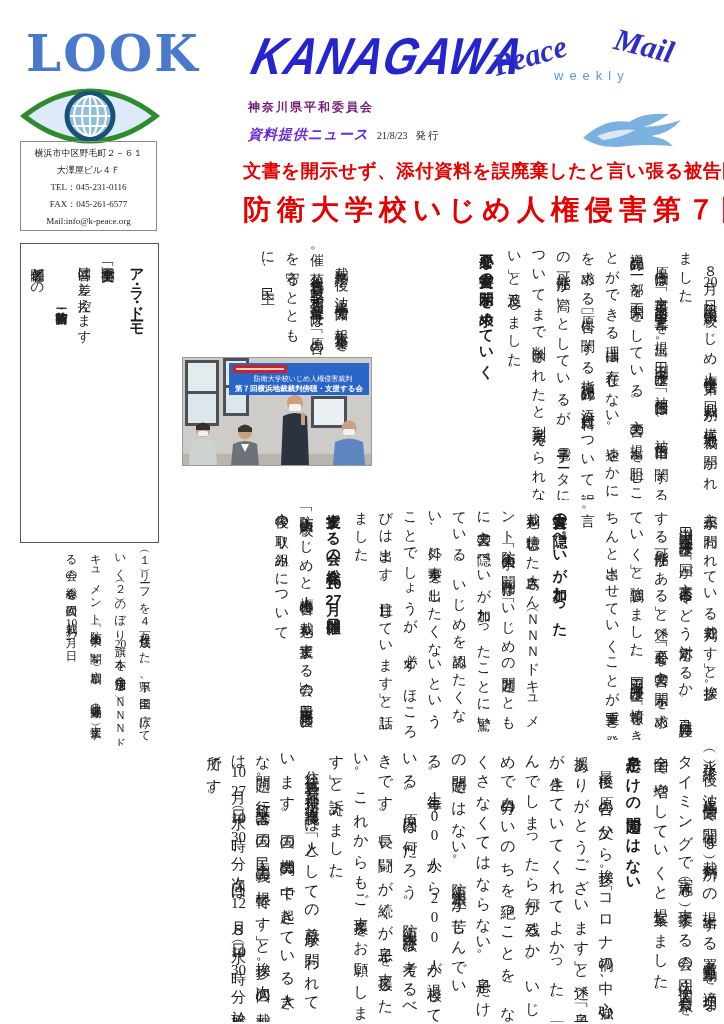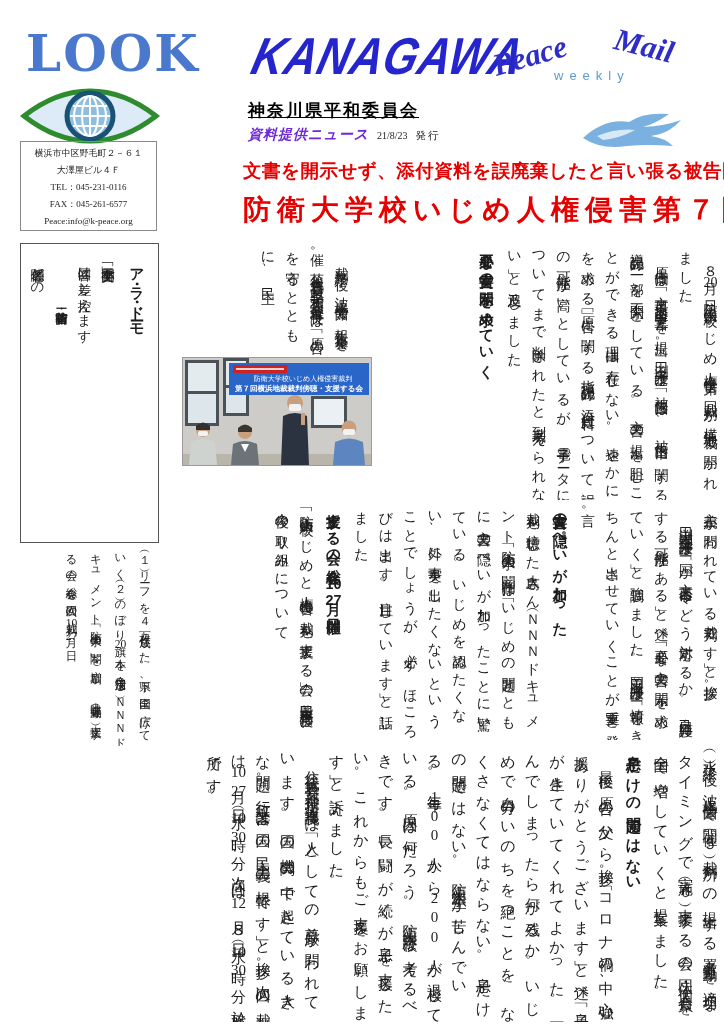--- a/index.html
+++ b/index.html
@@ -21,21 +21,21 @@
   }
   .masthead{
     position:absolute;left:246px;top:36px;
     font-family:"Liberation Sans","DejaVu Sans",sans-serif;
     font-weight:800;font-style:italic;font-size:44px;letter-spacing:1px;color:#2525cd;
     transform:skewX(-14deg) scaleY(1.18);transform-origin:left bottom;white-space:nowrap;
   }
   .org{
     position:absolute;left:248px;top:99px;
     font-family:"Liberation Sans","DejaVu Sans",sans-serif;
-    font-weight:bold;font-size:17px;letter-spacing:2px;color:#000000;text-decoration:underline;
+    font-weight:bold;font-size:12px;letter-spacing:2px;color:#701a75;
   }
   .issue{position:absolute;left:248px;top:126px;display:flex;align-items:baseline;gap:8px;white-space:nowrap;}
   .issue .news{font-family:"Liberation Sans","DejaVu Sans",sans-serif;font-weight:bold;font-style:italic;font-size:14px;letter-spacing:1px;color:#6d28d9;}
   .issue .no{font-style:italic;font-size:21px;font-weight:bold;color:#111;letter-spacing:1px;}
   .issue .date{font-size:10px;color:#222;}
   .issue .pub{font-size:10.5px;color:#222;letter-spacing:2px;}
   .pm{position:absolute;left:490px;top:16px;width:228px;height:100px;color:#2d2dc8;
       font-family:"Liberation Serif","DejaVu Serif",serif;font-style:italic;font-weight:bold;}
   .peace{position:absolute;left:2px;top:22px;font-size:31px;transform:rotate(-16deg);display:inline-block;}
   .mail{position:absolute;left:124px;top:12px;font-size:31px;transform:rotate(14deg);display:inline-block;}
@@ -108,21 +108,21 @@
   <line x1="53" y1="18" x2="87" y2="18" stroke="#ffffff" stroke-width="2"></line>
   <line x1="53" y1="38" x2="87" y2="38" stroke="#ffffff" stroke-width="2"></line>
   <line x1="70" y1="8" x2="70" y2="48" stroke="#ffffff" stroke-width="2"></line>
 </svg>
 
 <div class="addr">
   <div>横浜市中区野毛町２－６１</div>
   <div>大澤屋ビル４Ｆ</div>
   <div>TEL：045-231-0116</div>
   <div>FAX：045-261-6577</div>
-  <div>Peace:info@k-peace.org</div>
+  <div>Mail:info@k-peace.org</div>
 </div>
 
 <div class="masthead">KANAGAWA</div>
 <div class="org">神奈川県平和委員会</div>
 
 <div class="issue">
   <span class="news">資料提供ニュース</span>
   <span class="date">21/8/23</span>
   <span class="pub">発行</span>
 </div>

